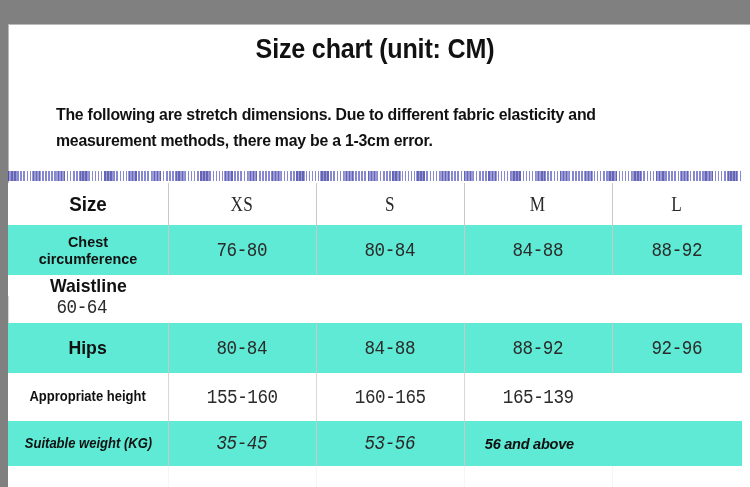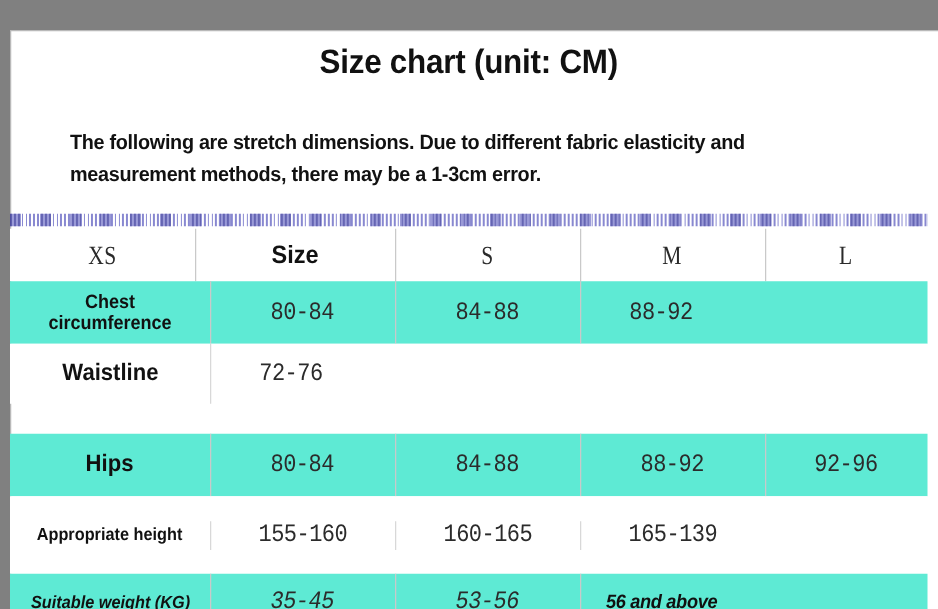--- a/index.html
+++ b/index.html
@@ -96,23 +96,23 @@
     position:absolute;
     left:0;top:0;bottom:0;
     width:1px;
     background:#d8d8d8;
   }
   .row.gray .cell + .cell::before{background:#c9c9c9;}
   .row.header .cell + .cell::before{background:#c9c9c9;}
 
   .row.header{height:42px;}
   .row.r-chest{height:50px;}
-  .row.r-waist{height:48px;}
-  .row.r-hips{height:50px;margin-top:24px;}
-  .row.r-height{height:62px;align-items:center;}
+  .row.r-waist{height:48px;flex-direction:column;}
+  .row.r-hips{height:50px;}
+  .row.r-height{height:48px;}
   .row.r-weight{height:45px;font-style:italic;}
   .row.r-partial{height:22px;}
 
   .hdr-label{
     font-size:20px;font-weight:bold;color:#111;
     transform:scaleX(0.94);
   }
   .hdr-size{
     font-family:"Liberation Serif", serif;
     font-size:21px;
@@ -153,55 +153,61 @@
 
   <div class="title">Size chart (unit: CM)</div>
 
   <div class="desc">The following are stretch dimensions. Due to different fabric elasticity and measurement methods, there may be a 1-3cm error.</div>
 
   <div class="band band-top"></div>
 
   <div class="table">
 
     <div class="row white header">
+      <div class="cell c0">
+        <span class="hdr-label">Size</span>
+      </div>
       <div class="cell c1">
         <span class="hdr-size">XS</span>
       </div>
-      <div class="cell c0">
-        <span class="hdr-label">Size</span>
-      </div>
       <div class="cell c2">
         <span class="hdr-size">S</span>
       </div>
       <div class="cell c3">
         <span class="hdr-size">M</span>
       </div>
       <div class="cell c4">
         <span class="hdr-size">L</span>
       </div>
     </div>
 
     <div class="row gray r-chest">
       <div class="cell c0">
         <span class="rlabel">Chest circumference</span>
       </div>
+      <div class="cell c1">
+        <span class="val">76-80</span>
+      </div>
       <div class="cell c2">
         <span class="val">80-84</span>
       </div>
       <div class="cell c3">
         <span class="val">84-88</span>
       </div>
       <div class="cell c4">
         <span class="val">88-92</span>
       </div>
     </div>
 
     <div class="row white r-waist">
       <div class="cell c0">
         <span class="rlabel big">Waistline</span>
+      </div>
+      <div class="cell c1">
+        <span class="val">60-64</span>
       </div>
       <div class="cell c4">
         <span class="val">72-76</span>
       </div>
     </div>
 
     <div class="row gray r-hips">
       <div class="cell c0">
         <span class="rlabel big">Hips</span>
       </div>

